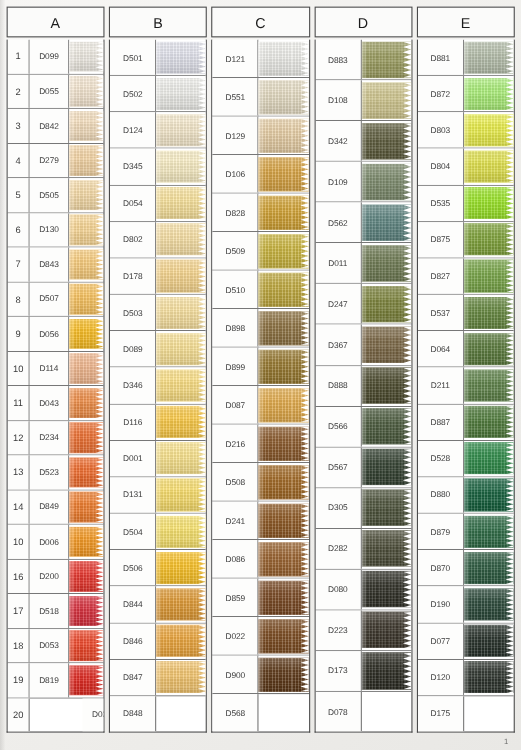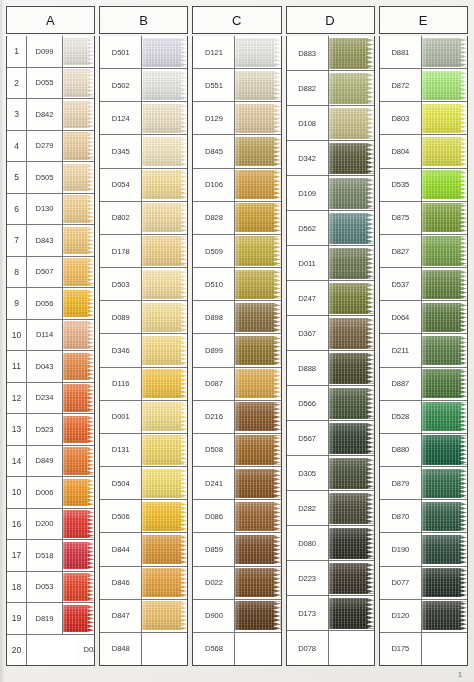--- a/index.html
+++ b/index.html
@@ -642,31 +642,20 @@
             <div class="cell-swatch">
               <div class="thread" style="background: rgb(232, 207, 165);">
                 <div class="body"></div>
                 <div class="sheen"></div>
                 <div class="gloss"></div>
                 <div class="zig2"></div>
               </div>
             </div>
           </div>
           <div class="row">
-            <div class="cell-code">D845</div>
-            <div class="cell-swatch">
-              <div class="thread" style="background: rgb(191, 164, 88);">
-                <div class="body"></div>
-                <div class="sheen"></div>
-                <div class="gloss"></div>
-                <div class="zig2"></div>
-              </div>
-            </div>
-          </div>
-          <div class="row">
             <div class="cell-code">D106</div>
             <div class="cell-swatch">
               <div class="thread" style="background: rgb(217, 164, 67);">
                 <div class="body"></div>
                 <div class="sheen"></div>
                 <div class="gloss"></div>
                 <div class="zig2"></div>
               </div>
             </div>
           </div>
@@ -826,31 +815,20 @@
           </div>
         </div>
       </div>
       <div class="col wide">
         <div class="col-head">D</div>
         <div class="col-body">
           <div class="row">
             <div class="cell-code">D883</div>
             <div class="cell-swatch">
               <div class="thread" style="background: rgb(154, 156, 94);">
-                <div class="body"></div>
-                <div class="sheen"></div>
-                <div class="gloss"></div>
-                <div class="zig2"></div>
-              </div>
-            </div>
-          </div>
-          <div class="row">
-            <div class="cell-code">D882</div>
-            <div class="cell-swatch">
-              <div class="thread" style="background: rgb(180, 187, 123);">
                 <div class="body"></div>
                 <div class="sheen"></div>
                 <div class="gloss"></div>
                 <div class="zig2"></div>
               </div>
             </div>
           </div>
           <div class="row">
             <div class="cell-code">D108</div>
             <div class="cell-swatch">

